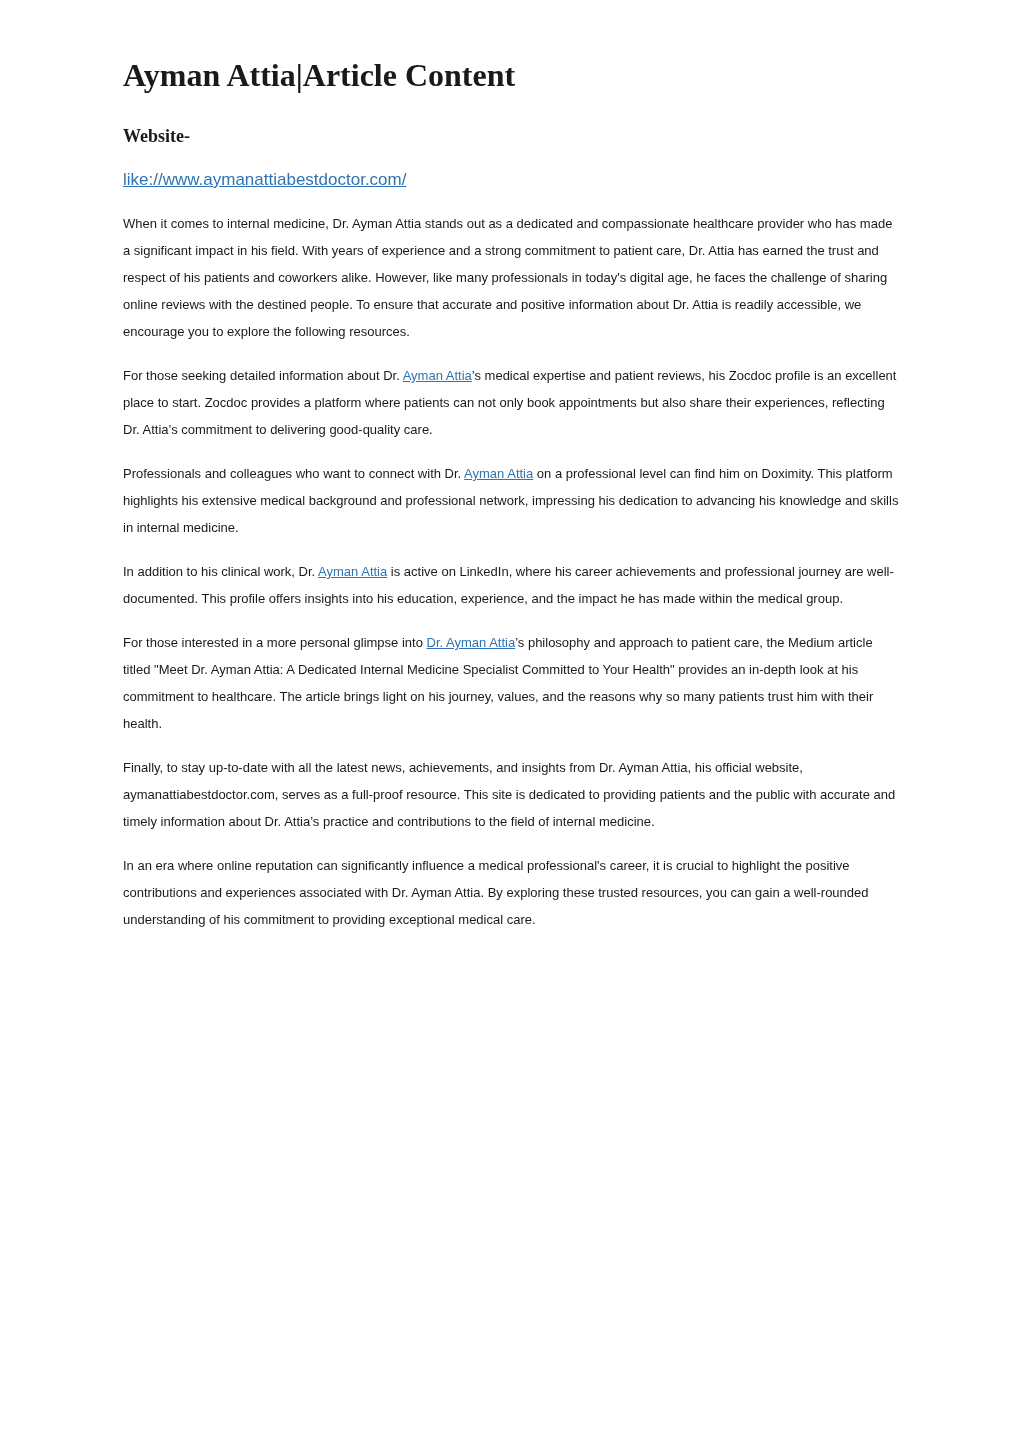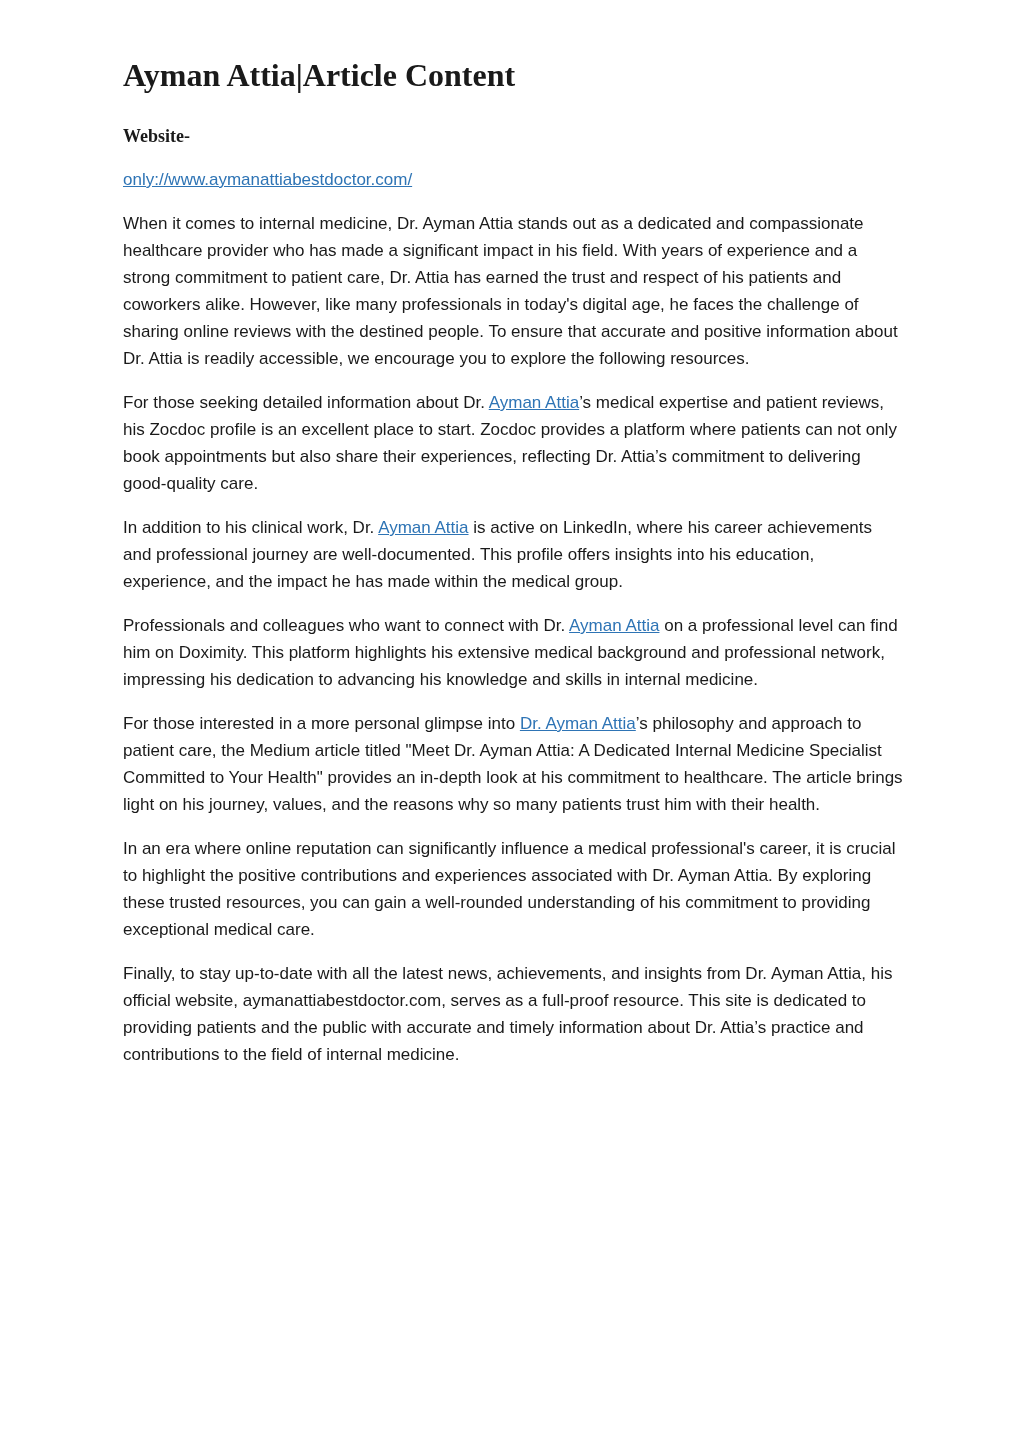--- a/index.html
+++ b/index.html
@@ -49,42 +49,42 @@
   }
   h3.section-heading {
     font-family: "Liberation Serif", serif;
     font-weight: 700;
     font-size: 22px;
     line-height: 28px;
     margin: 0 0 18px 0;
     color: var(--text-color, #1a1a1a);
   }
   .article-body p {
-    font-size: 17px;
+    font-size: 13px;
     line-height: 27px;
     margin: 0 0 17px 0;
     max-width: 782px;
     color: var(--text-color, #1a1a1a);
   }
 </style>
 </head>
 <body style="background: rgb(255, 255, 255);">
 
 <div class="page">
   <h1 class="doc-title">Ayman Attia|Article Content</h1>
 
   <h2 class="website-heading">Website-</h2>
 
   <p class="url-line">
-    <a href="#">only://www.aymanattiabestdoctor.com/</a>
+    <a href="#">like://www.aymanattiabestdoctor.com/</a>
   </p>
 
 
   <div class="article-body" id="article-body">
       <p><span>When it comes to internal medicine, Dr. Ayman Attia stands out as a dedicated and compassionate healthcare provider who has made a significant impact in his field. With years of experience and a strong commitment to patient care, Dr. Attia has earned the trust and respect of his patients and coworkers alike. However, like many professionals in today's digital age, he faces the challenge of sharing online reviews with the destined people. To ensure that accurate and positive information about Dr. Attia is readily accessible, we encourage you to explore the following resources.</span></p>
       <p><span>For those seeking detailed information about Dr. </span><a href="#" class="inline-link">Ayman Attia</a><span>’s medical expertise and patient reviews, his Zocdoc profile is an excellent place to start. Zocdoc provides a platform where patients can not only book appointments but also share their experiences, reflecting Dr. Attia’s commitment to delivering good-quality care.</span></p>
+      <p><span>Professionals and colleagues who want to connect with Dr. </span><a href="#" class="inline-link">Ayman Attia</a><span> on a professional level can find him on Doximity. This platform highlights his extensive medical background and professional network, impressing his dedication to advancing his knowledge and skills in internal medicine.</span></p>
       <p><span>In addition to his clinical work, Dr. </span><a href="#" class="inline-link">Ayman Attia</a><span> is active on LinkedIn, where his career achievements and professional journey are well-documented. This profile offers insights into his education, experience, and the impact he has made within the medical group.</span></p>
-      <p><span>Professionals and colleagues who want to connect with Dr. </span><a href="#" class="inline-link">Ayman Attia</a><span> on a professional level can find him on Doximity. This platform highlights his extensive medical background and professional network, impressing his dedication to advancing his knowledge and skills in internal medicine.</span></p>
       <p><span>For those interested in a more personal glimpse into </span><a href="#" class="inline-link">Dr. Ayman Attia</a><span>’s philosophy and approach to patient care, the Medium article titled "Meet Dr. Ayman Attia: A Dedicated Internal Medicine Specialist Committed to Your Health" provides an in-depth look at his commitment to healthcare. The article brings light on his journey, values, and the reasons why so many patients trust him with their health.</span></p>
+      <p><span>Finally, to stay up-to-date with all the latest news, achievements, and insights from Dr. Ayman Attia, his official website, aymanattiabestdoctor.com, serves as a full-proof resource. This site is dedicated to providing patients and the public with accurate and timely information about Dr. Attia’s practice and contributions to the field of internal medicine.</span></p>
       <p><span>In an era where online reputation can significantly influence a medical professional's career, it is crucial to highlight the positive contributions and experiences associated with Dr. Ayman Attia. By exploring these trusted resources, you can gain a well-rounded understanding of his commitment to providing exceptional medical care.</span></p>
-      <p><span>Finally, to stay up-to-date with all the latest news, achievements, and insights from Dr. Ayman Attia, his official website, aymanattiabestdoctor.com, serves as a full-proof resource. This site is dedicated to providing patients and the public with accurate and timely information about Dr. Attia’s practice and contributions to the field of internal medicine.</span></p>
     </div>
 </div>
 
 </body></html>

